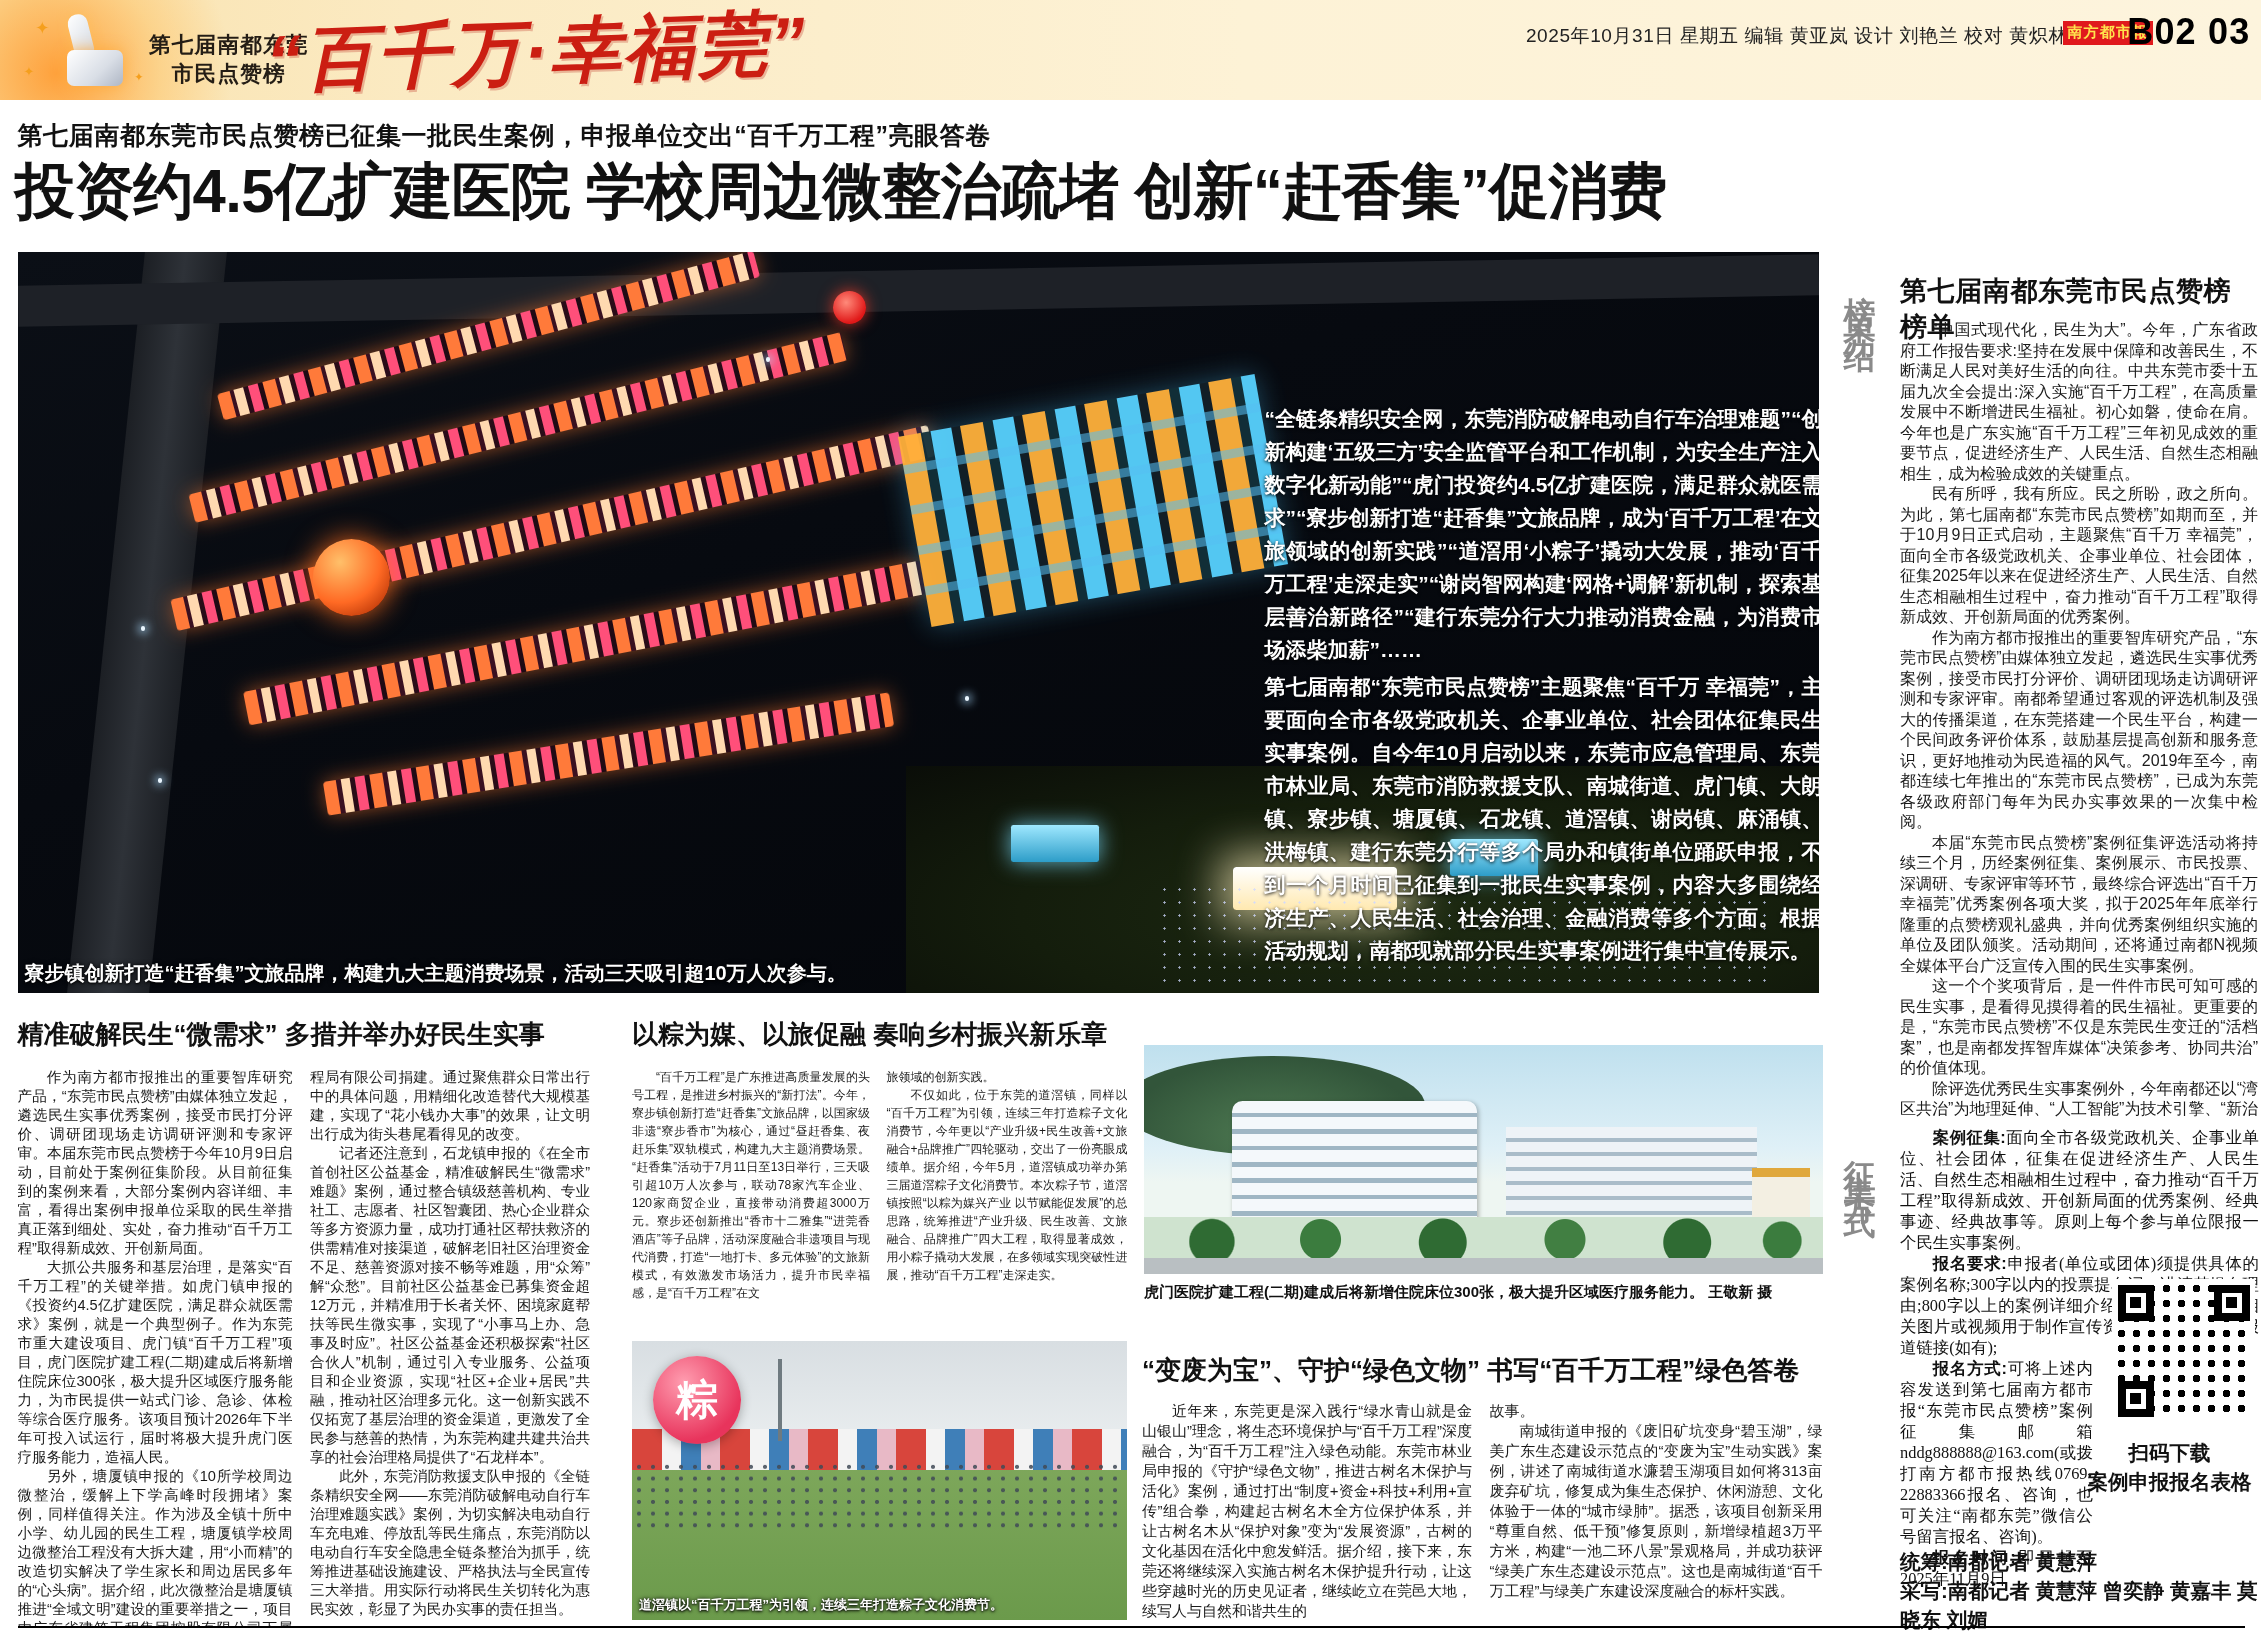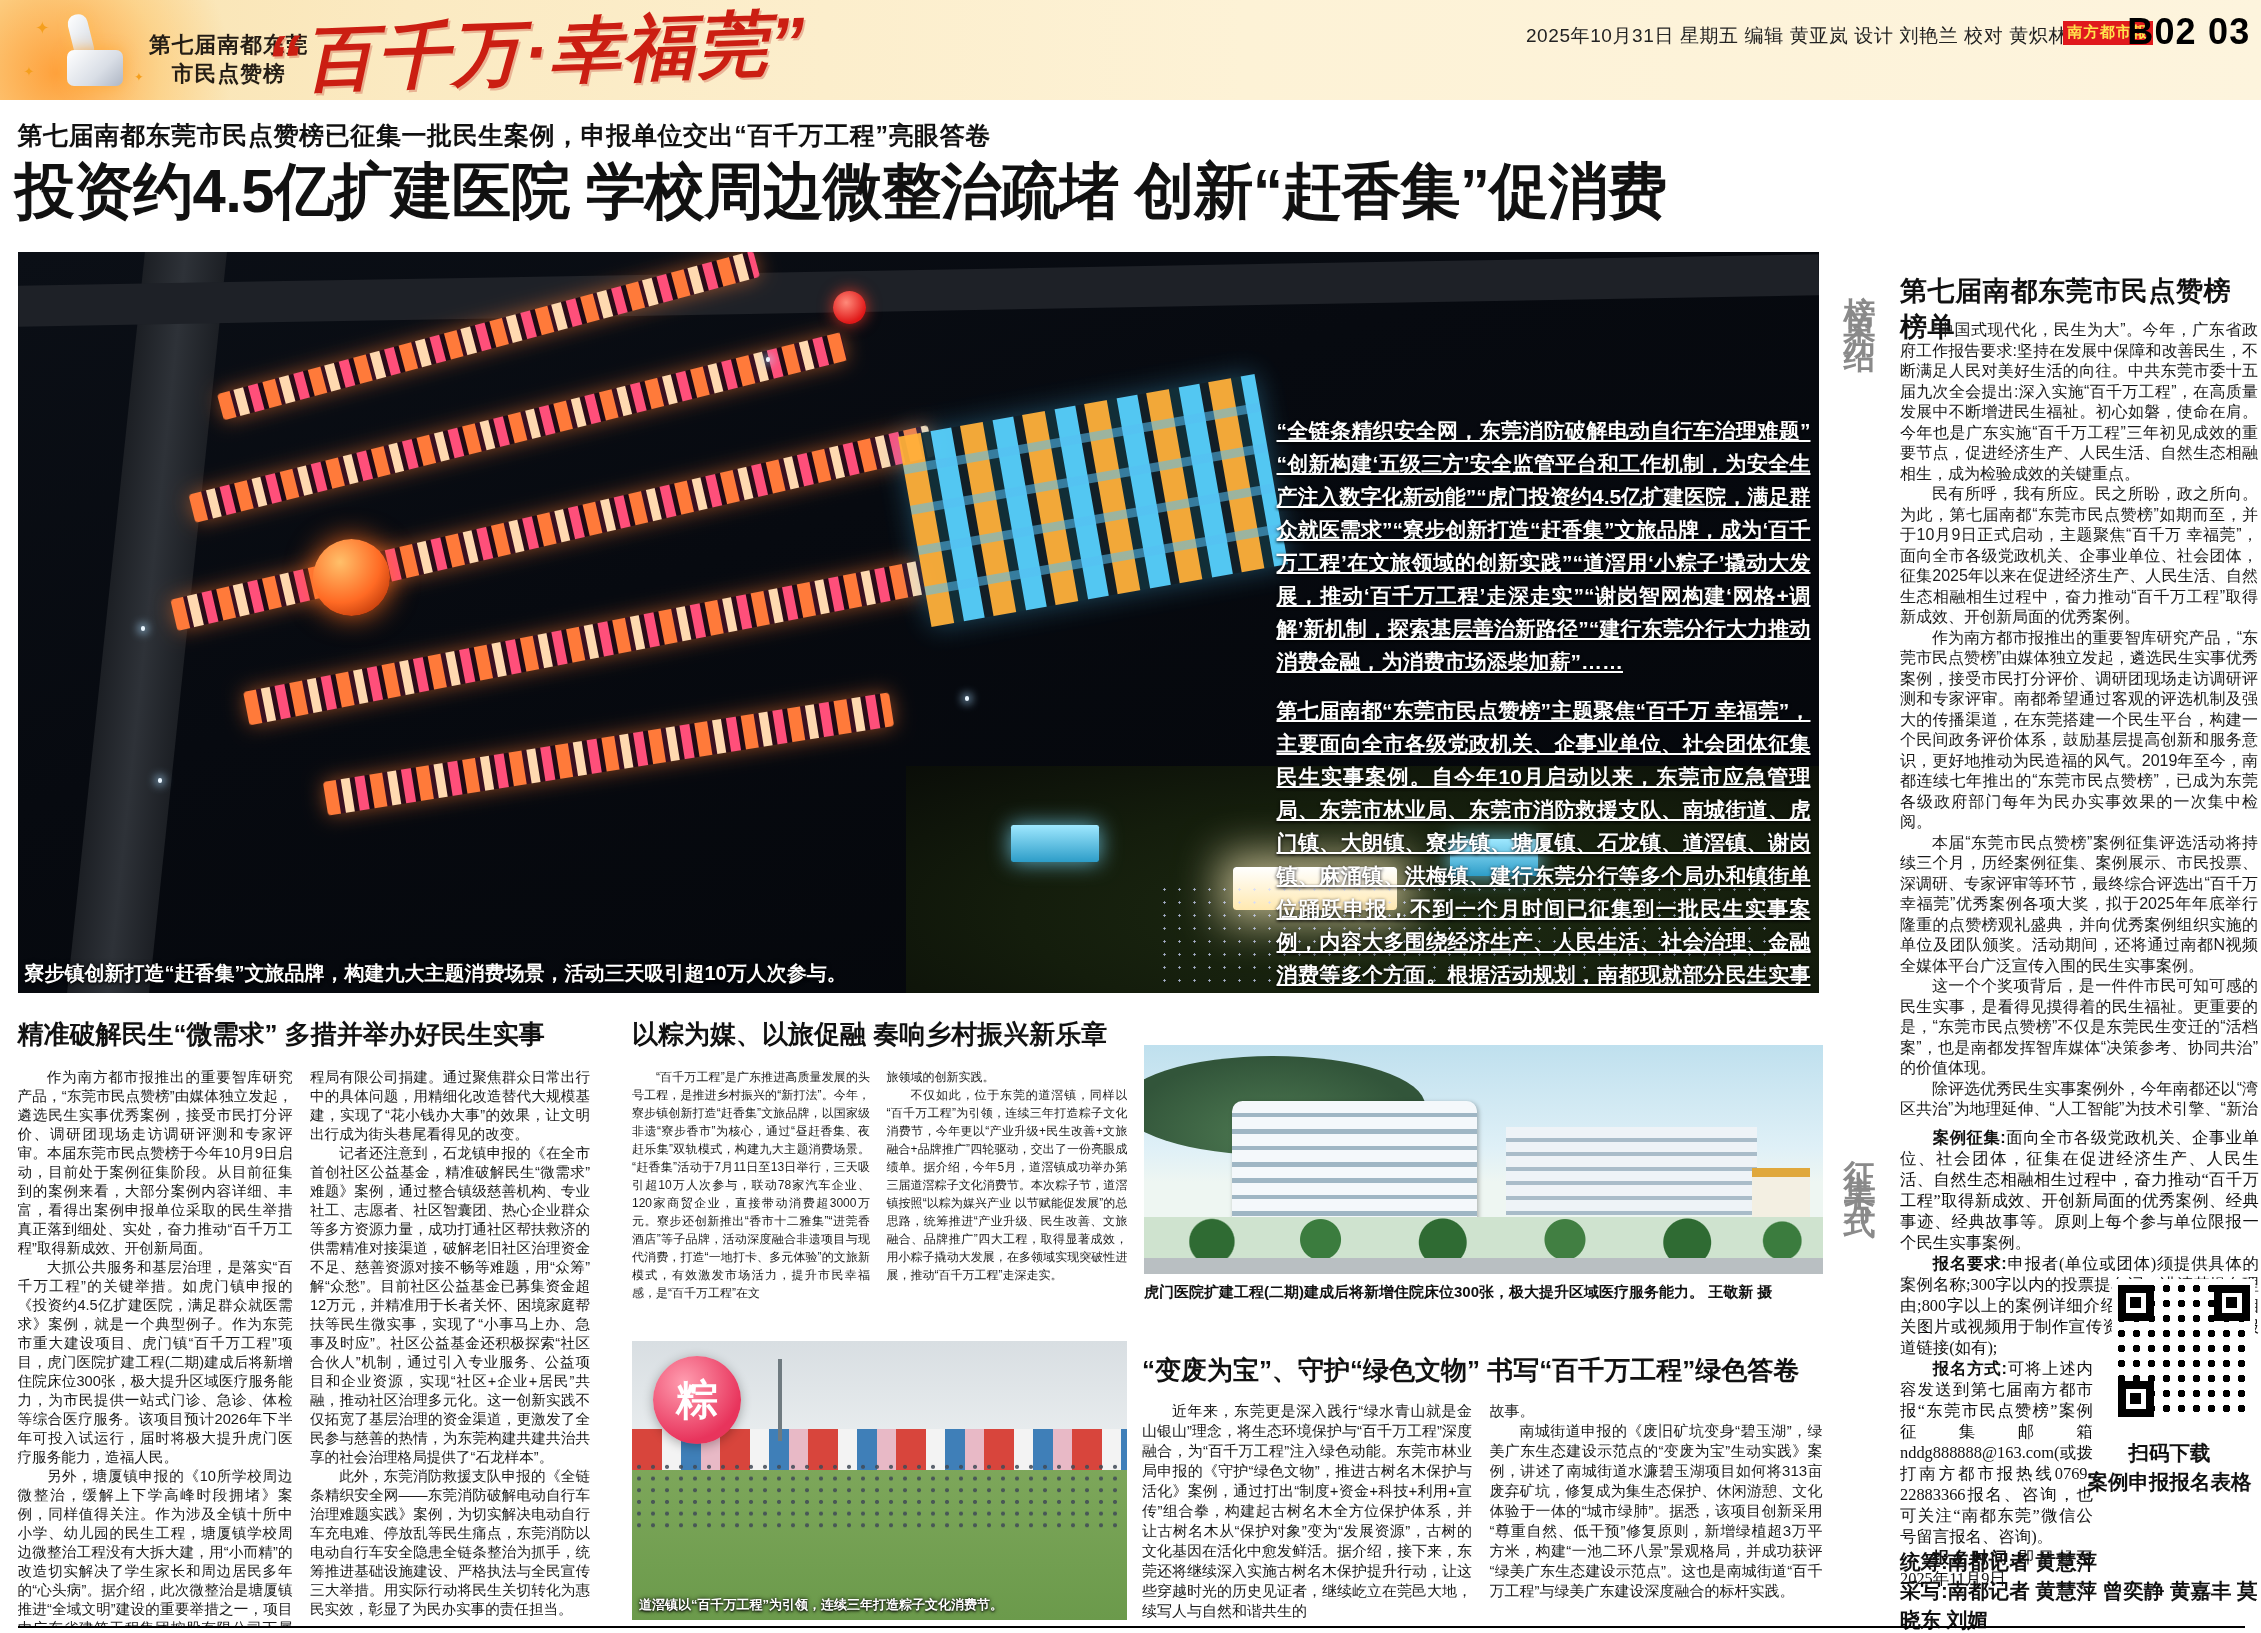--- a/index.html
+++ b/index.html
@@ -55,21 +55,21 @@
         background:radial-gradient(ellipse at 55% 60%,#1d2a12 0%,#141d0c 55%,#0a0d08 100%);}
   .hero .stage{position:absolute;left:1215px;top:615px;width:164px;height:43px;
         background:linear-gradient(180deg,#ffffff,#ffe9b0);box-shadow:0 0 41px 14px rgba(255,240,190,.65);border-radius:3.5px;}
   .hero .screen{position:absolute;width:88px;height:37px;background:linear-gradient(180deg,#9fe8ff,#2d9dc8);
         box-shadow:0 0 21px rgba(120,220,255,.8);border-radius:2.3px;}
   .hero .crowd{position:absolute;left:1139px;top:631px;width:614px;height:99px;opacity:.8;
         background:radial-gradient(circle,#cfd8ff 0.9px,transparent 1.4px) 0 0/15px 13px;}
   .hero .dots{position:absolute;width:4.7px;height:4.7px;border-radius:50%;background:#eaf6ff;box-shadow:0 0 9.3px 2.3px rgba(170,220,255,.9);}
   .hero-overlay{position:absolute;left:1243px;top:146px;width:566px;font-size:21px;font-weight:bold;
         color:#ffffff;line-height:33px;text-align:justify;text-shadow:0 1.2px 3.5px #000;}
-  .hero-overlay p{margin:16px;text-decoration:underline;}
+  .hero-overlay p{margin:4px;}
   .hero-caption{position:absolute;left:7px;bottom:5.8px;width:830px;font-size:20px;font-weight:bold;color:#fff;
         text-shadow:0 1.2px 2.3px #000,0 0 5.8px #000;}
   
   .vlabel{position:absolute;writing-mode:vertical-rl;letter-spacing:15px;font-size:32px;font-weight:bold;color:#8a8a8a;}
   .sb-title{position:absolute;left:1900px;top:273px;width:358px;font-size:27px;font-weight:900;letter-spacing:0.6px;}
   .sb-body{position:absolute;left:1900px;top:320px;width:358px;height:799px;overflow:hidden;
            font-size:16px;line-height:20.5px;text-align:justify;color:#1a1a1a;}
   .sb-body p{margin:0;text-indent:2em;}
   .method{position:absolute;left:1900px;top:1127px;width:359px;height:409px;
           font-family:"Liberation Serif","DejaVu Serif",serif;font-size:16.4px;line-height:21px;text-align:justify;}

